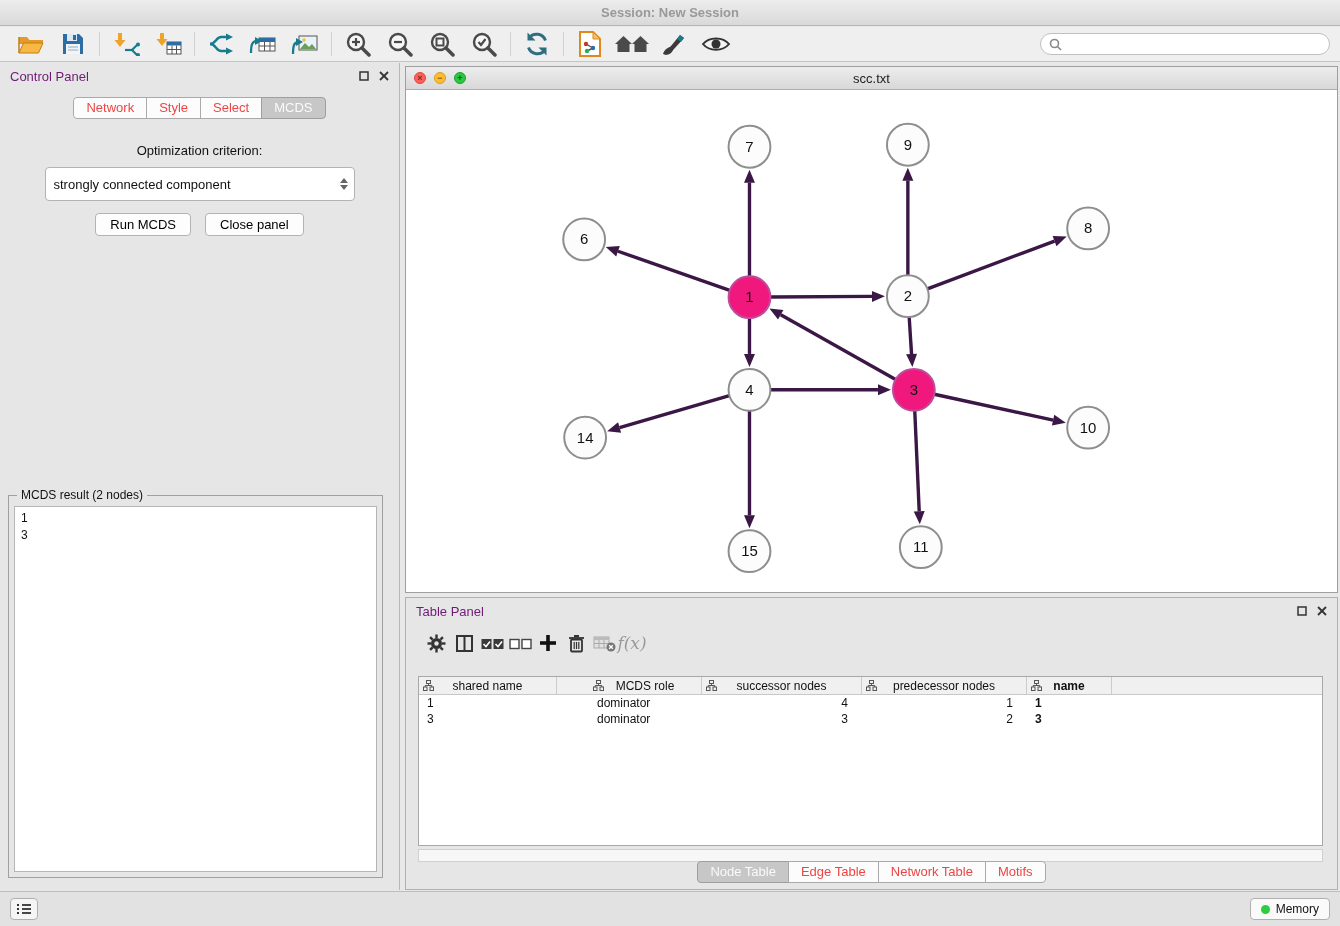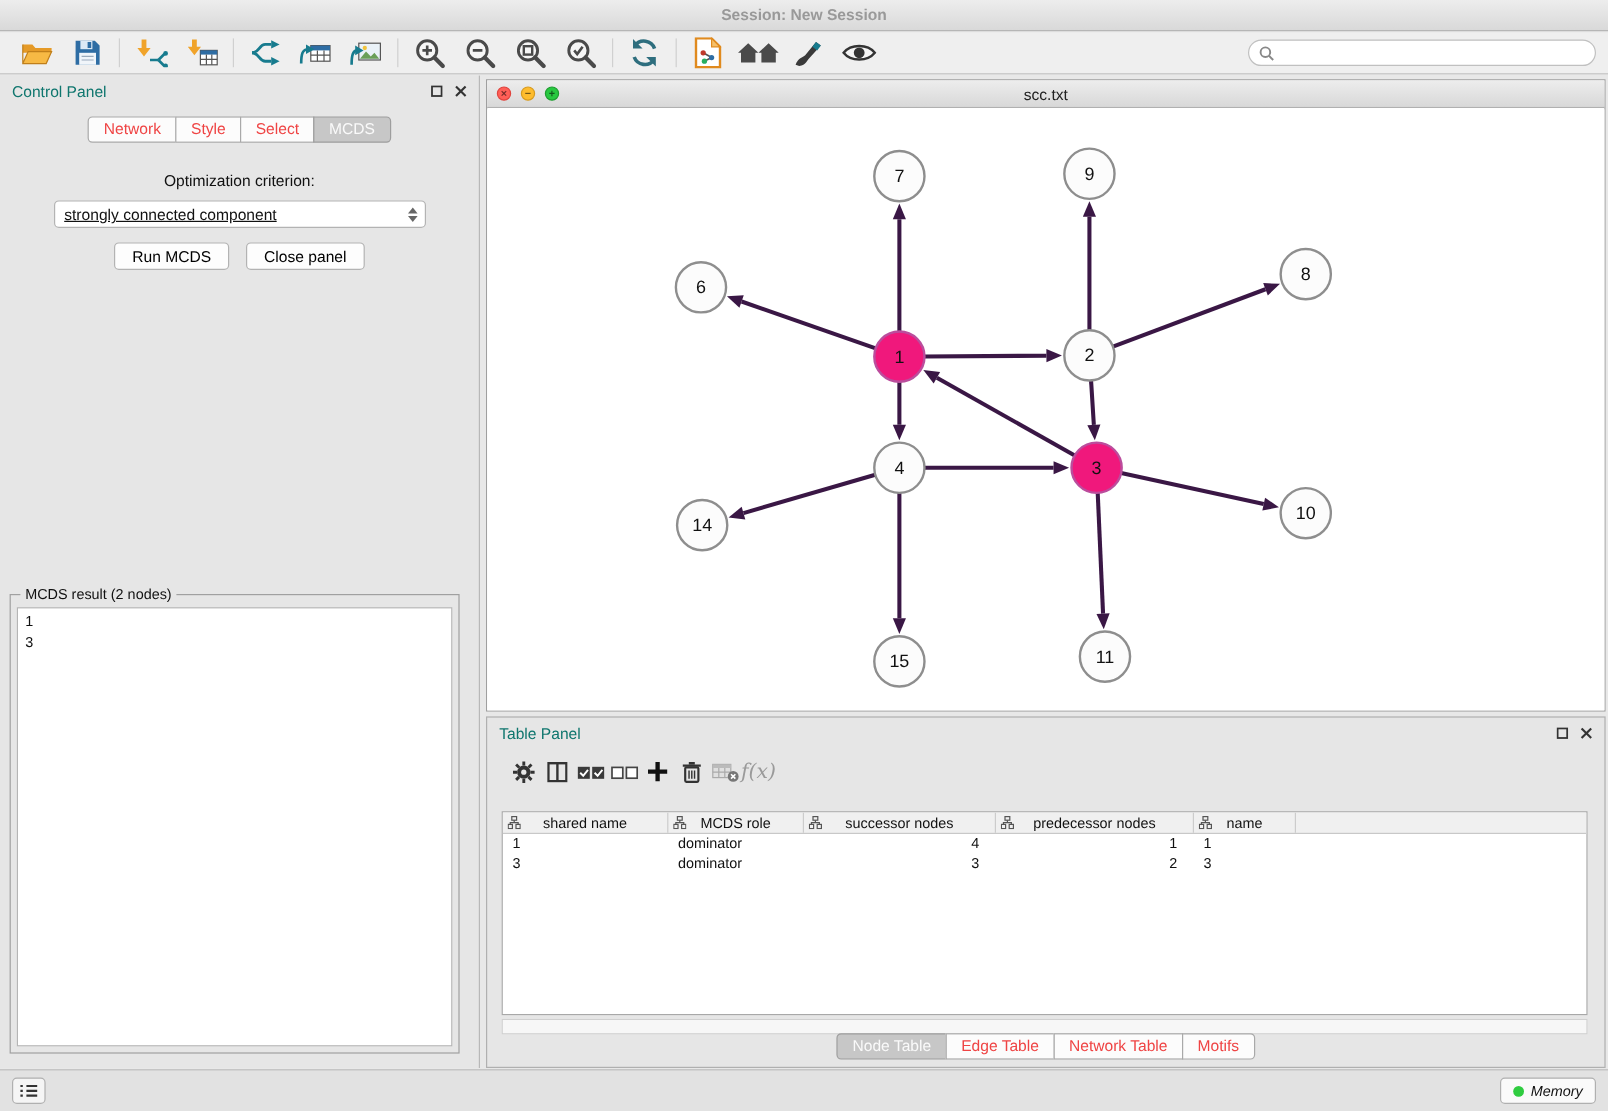--- a/index.html
+++ b/index.html
@@ -39,36 +39,36 @@
     border:none; outline:none; flex:1; font-size:12px; background:transparent;
     font-family:"Liberation Sans", sans-serif;
   }
   
   .control-panel {
     position:absolute; top:63px; left:0; width:400px; bottom:36px;
     background:#e6e6e6; border-right:1px solid #b8b8b8;
   }
   .panel-header {
     height:26px; display:flex; align-items:center; padding:0 10px;
-    font-size:13px; color:#0f766e;text-align:right;
+    font-size:13px; color:#701a75;text-align:right;
   }
   .panel-header .hdr-icons { margin-left:auto; display:flex; gap:10px; align-items:center; }
   .cp-tabs { display:flex; justify-content:center; margin-top:8px; }
   .tab {
     border:1px solid #a9a9a9; background:#fcfcfc; color:#ef4444;
     padding:2px 12px; font-size:13px; margin-left:-1px; line-height:16px; cursor:default;
   }
   .tab:first-child { border-radius:4px 0 0 4px; margin-left:0; }
   .tab:last-child { border-radius:0 4px 4px 0; }
   .tab.selected { background:#c7c7c7; color:#fafafa; border-color:#9e9e9e; }
   .opt-label { margin-top:24px; text-align:center; font-size:13px; }
   .cp-dropdown {
-    margin:9px auto 0; width:310px; height:23px;
+    margin:9px auto 0; width:310px; height:34px;
     background:#fff; border:1px solid #b3b3b3; border-radius:4px;
-    display:flex; align-items:center; padding:0 4px 0 8px; font-size:13px;text-decoration:underline;
+    display:flex; align-items:center; padding:0 4px 0 8px; font-size:13px;
   }
   .stepper { margin-left:auto; display:flex; flex-direction:column; gap:2px; padding-right:2px; }
   .tri-up { width:0; height:0; border-left:4px solid transparent; border-right:4px solid transparent; border-bottom:5px solid #666; }
   .tri-down { width:0; height:0; border-left:4px solid transparent; border-right:4px solid transparent; border-top:5px solid #666; }
   .cp-buttons { display:flex; justify-content:center; gap:14px; margin-top:12px; }
   .btn {
     background:#fdfdfd; border:1px solid #b3b3b3; border-radius:4px;
     padding:3px 14px; font-size:13px; cursor:default;
   }
   .result-group {
@@ -121,41 +121,41 @@
   .thead { display:flex; height:18px; background:#f0f0f0; border-bottom:1px solid #c8c8c8; font-size:12px; }
   .th {
     position:relative; display:flex; align-items:center; justify-content:center;
     border-right:1px solid #ccc; cursor:default;
   }
   .th .hicon { position:absolute; left:4px; top:3px; }
   .tr { display:flex; height:16px; font-size:12px; align-items:center; }
   .td { overflow:hidden; white-space:nowrap; }
   .td.left  { text-align:left;  padding:0 8px; }
   .td.right { text-align:right; padding:0 14px; }
-  .c0 { width:138px; } .c1 { width:113px; } .c2 { width:160px; }
-  .c3 { width:165px; } .c4 { width:85px; }  .cfill { flex:1; border-right:none; }
+  .c0 { width:138px; } .c1 { width:113px;margin-left:32px; } .c2 { width:160px; }
+  .c3 { width:165px; } .c4 { width:85px;font-weight:bold; }  .cfill { flex:1; border-right:none; }
   .tp-scroll {
     position:absolute; left:12px; right:14px; top:251px; height:13px;
     background:#f7f7f7; border:1px solid #d0d0d0;
   }
   .tp-tabs { position:absolute; bottom:6px; left:0; right:0; display:flex; justify-content:center; }
   
   .statusbar {
     position:absolute; bottom:0; left:0; right:0; height:35px;
     background:#e2e2e2; border-top:1px solid #bdbdbd;
     display:flex; align-items:center; padding:0 10px;
   }
   .sb-btn {
     width:28px; height:22px; background:#f5f5f5; border:1px solid #b0b0b0; border-radius:4px;
     display:flex; align-items:center; justify-content:center; cursor:default;
   }
   .memory-btn {
     margin-left:auto; display:flex; align-items:center; gap:6px;
     background:#fafafa; border:1px solid #b0b0b0; border-radius:4px;
-    padding:2px 10px; height:22px; font-size:12px; cursor:default;font-style:italic;
+    padding:2px 10px; height:22px; font-size:12px; cursor:default;
   }
   .green-dot { width:9px; height:9px; border-radius:50%; background:#2fcc40; }
 </style>
 </head>
 <body>
 
 <div class="titlebar">
   <span>Session: New Session</span>
 </div>
 

